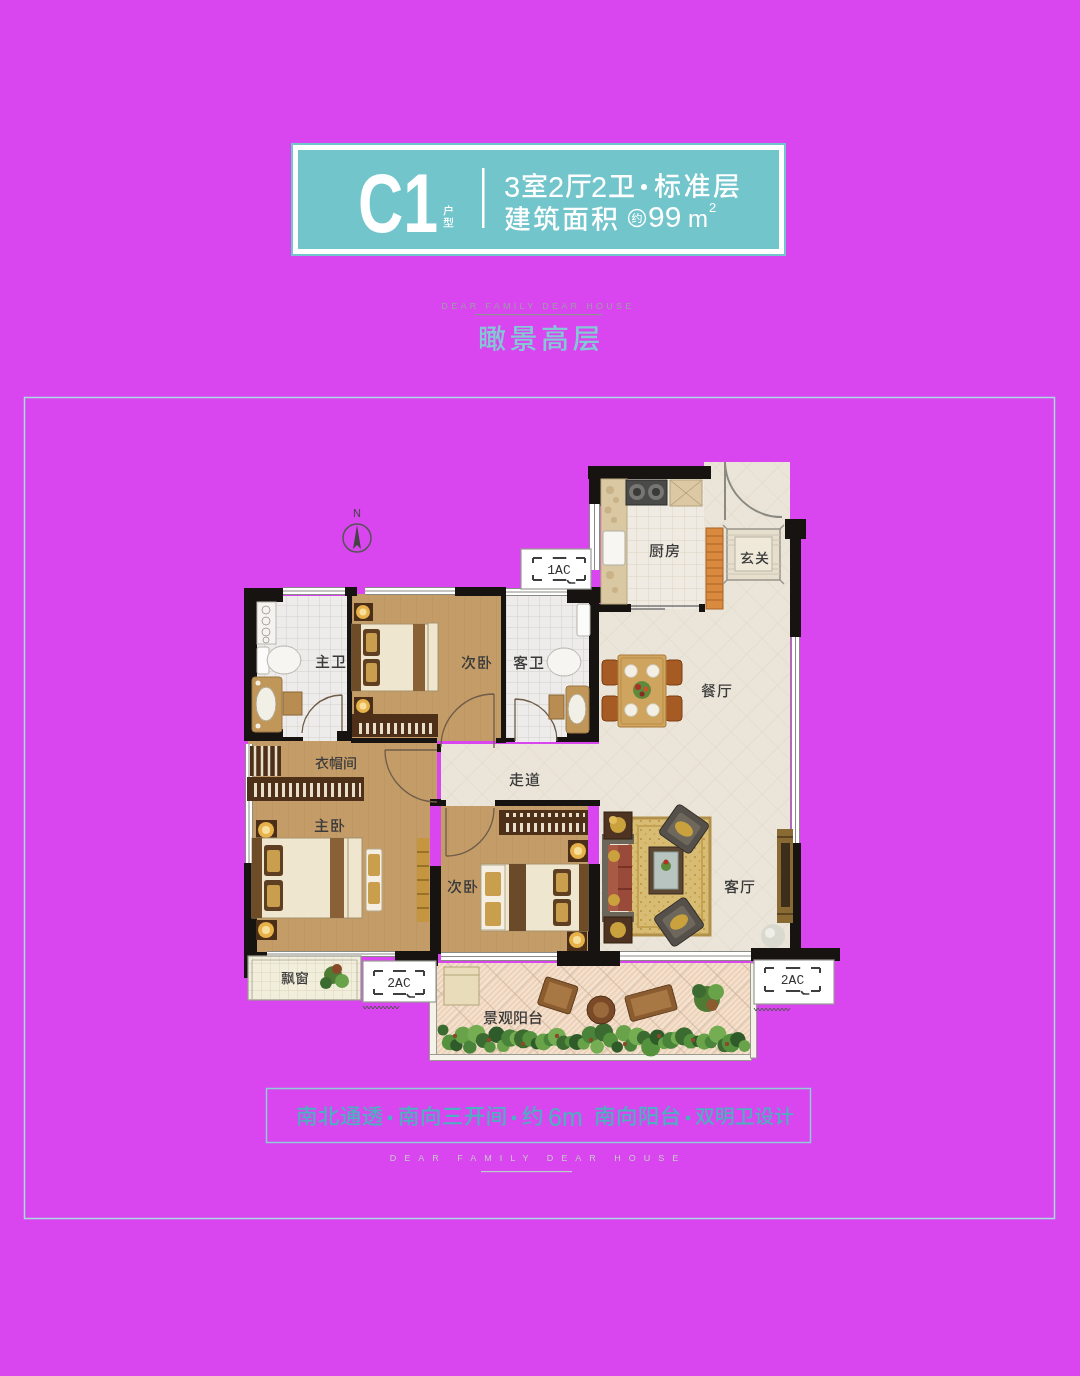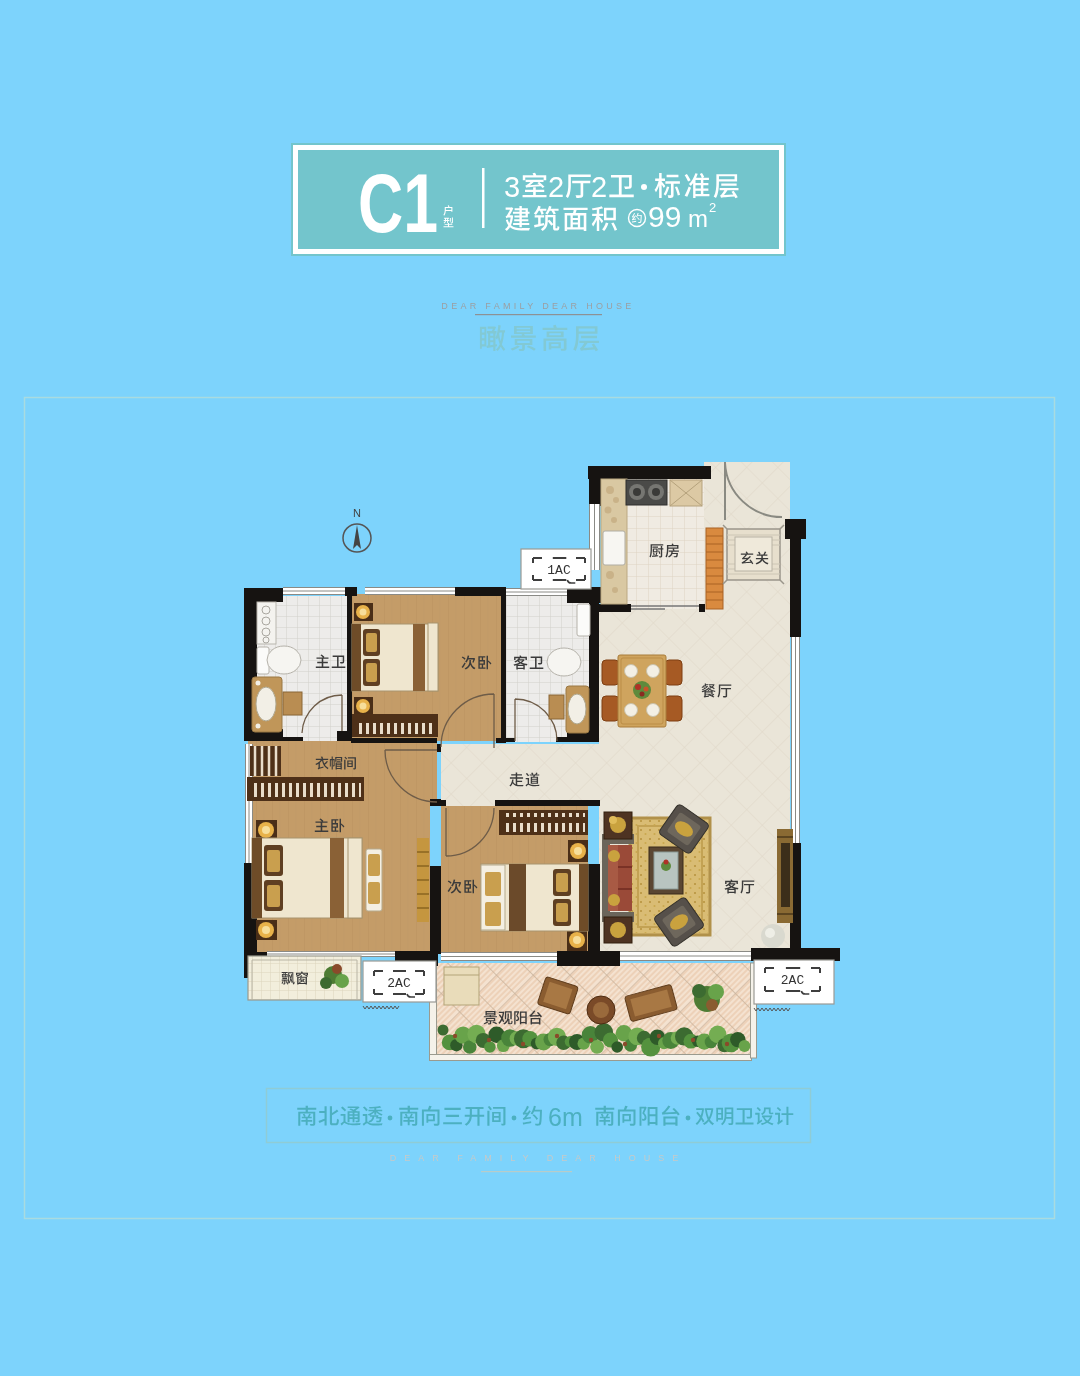--- a/index.html
+++ b/index.html
@@ -1,15 +1,15 @@
 <!DOCTYPE html>
 <html><head><meta charset="utf-8">
 <style>
 html,body{margin:0;padding:0;background:#ffffff;}
-#page{position:relative;width:1080px;height:1376px;background:#7dd3fc;overflow:hidden;}
+#page{position:relative;width:1080px;height:1376px;background:#d946ef;overflow:hidden;}
 </style></head>
 <body>
 <div id="page">
 <svg width="1080" height="1376" viewBox="0 0 1080 1376">
 <defs>
 <path id="hz0" d="M148 657V739H450V852H58V936H946V852H547V739H861V657H547V564H450V657ZM190 586C225 572 276 569 741 531C763 555 783 577 797 596L870 544C829 493 746 419 678 366H834V284H172V366H350C301 414 252 453 232 466C206 486 183 499 163 502C172 525 185 568 190 586ZM604 407C626 425 649 445 672 466L326 490C376 453 426 410 472 366H667ZM428 50C440 71 452 97 462 121H66V305H158V207H839V305H935V121H568C557 91 538 54 520 24Z"></path>
 <path id="hz1" d="M122 94V452C122 593 115 776 30 903C51 914 92 945 108 963C203 825 217 607 217 452V185H954V94ZM266 326V415H577V844C577 860 570 865 551 865C530 866 457 866 388 864C402 891 418 932 423 959C516 960 580 958 620 944C662 929 675 902 675 845V415H935V326Z"></path>
 <path id="hz2" d="M110 108V203H403V837H49V931H954V837H505V203H781V519C781 534 776 539 756 539C735 540 665 541 594 538C609 562 627 605 632 631C721 631 785 630 826 615C866 599 879 571 879 521V108Z"></path>
 <path id="hz3" d="M466 106V194H905V106ZM776 559C822 661 865 792 879 873L965 841C949 760 903 632 856 533ZM480 537C454 642 411 750 357 820C378 831 415 856 432 870C485 792 536 672 565 556ZM422 345V433H628V846C628 859 624 863 610 863C596 864 552 864 505 862C518 891 530 932 533 959C602 959 650 958 682 942C715 926 724 898 724 848V433H959V345ZM190 36V241H43V330H170C140 449 81 586 20 660C37 684 61 725 71 751C116 691 157 597 190 498V963H283V461C314 508 349 563 364 594L417 519C398 493 312 386 283 354V330H408V241H283V36Z"></path>
 <path id="hz4" d="M42 117C89 190 146 290 171 352L261 307C235 246 174 149 126 78ZM42 875 140 918C186 820 238 694 279 580L193 535C148 658 86 792 42 875ZM445 494H643V609H445ZM445 411V294H643V411ZM604 77C629 118 659 172 675 212H468C490 164 510 115 527 65L440 44C390 200 304 351 203 446C223 462 257 496 271 514C301 483 330 448 357 408V965H445V896H960V811H735V692H921V609H735V494H922V411H735V294H942V212H708L766 182C749 144 716 85 684 41ZM445 692H643V811H445Z"></path>

